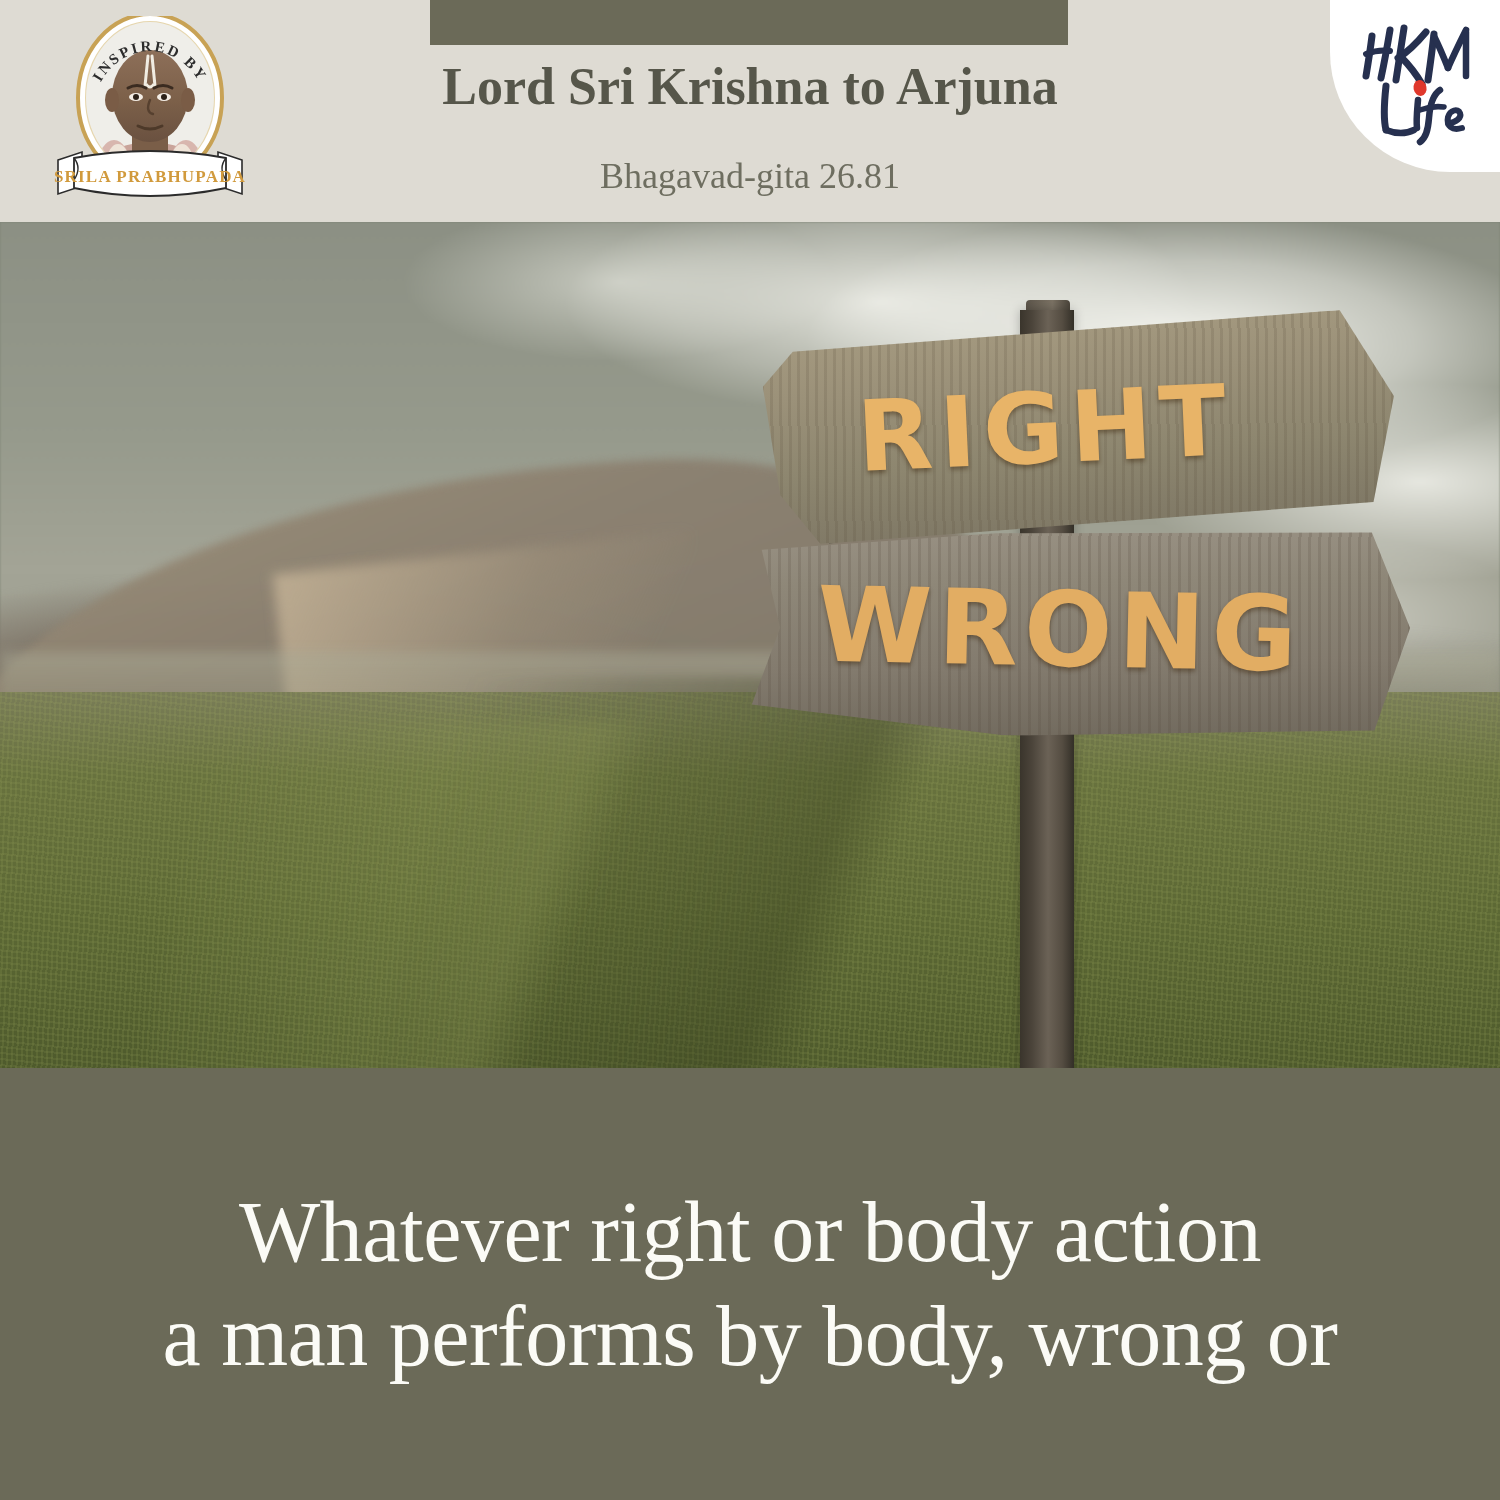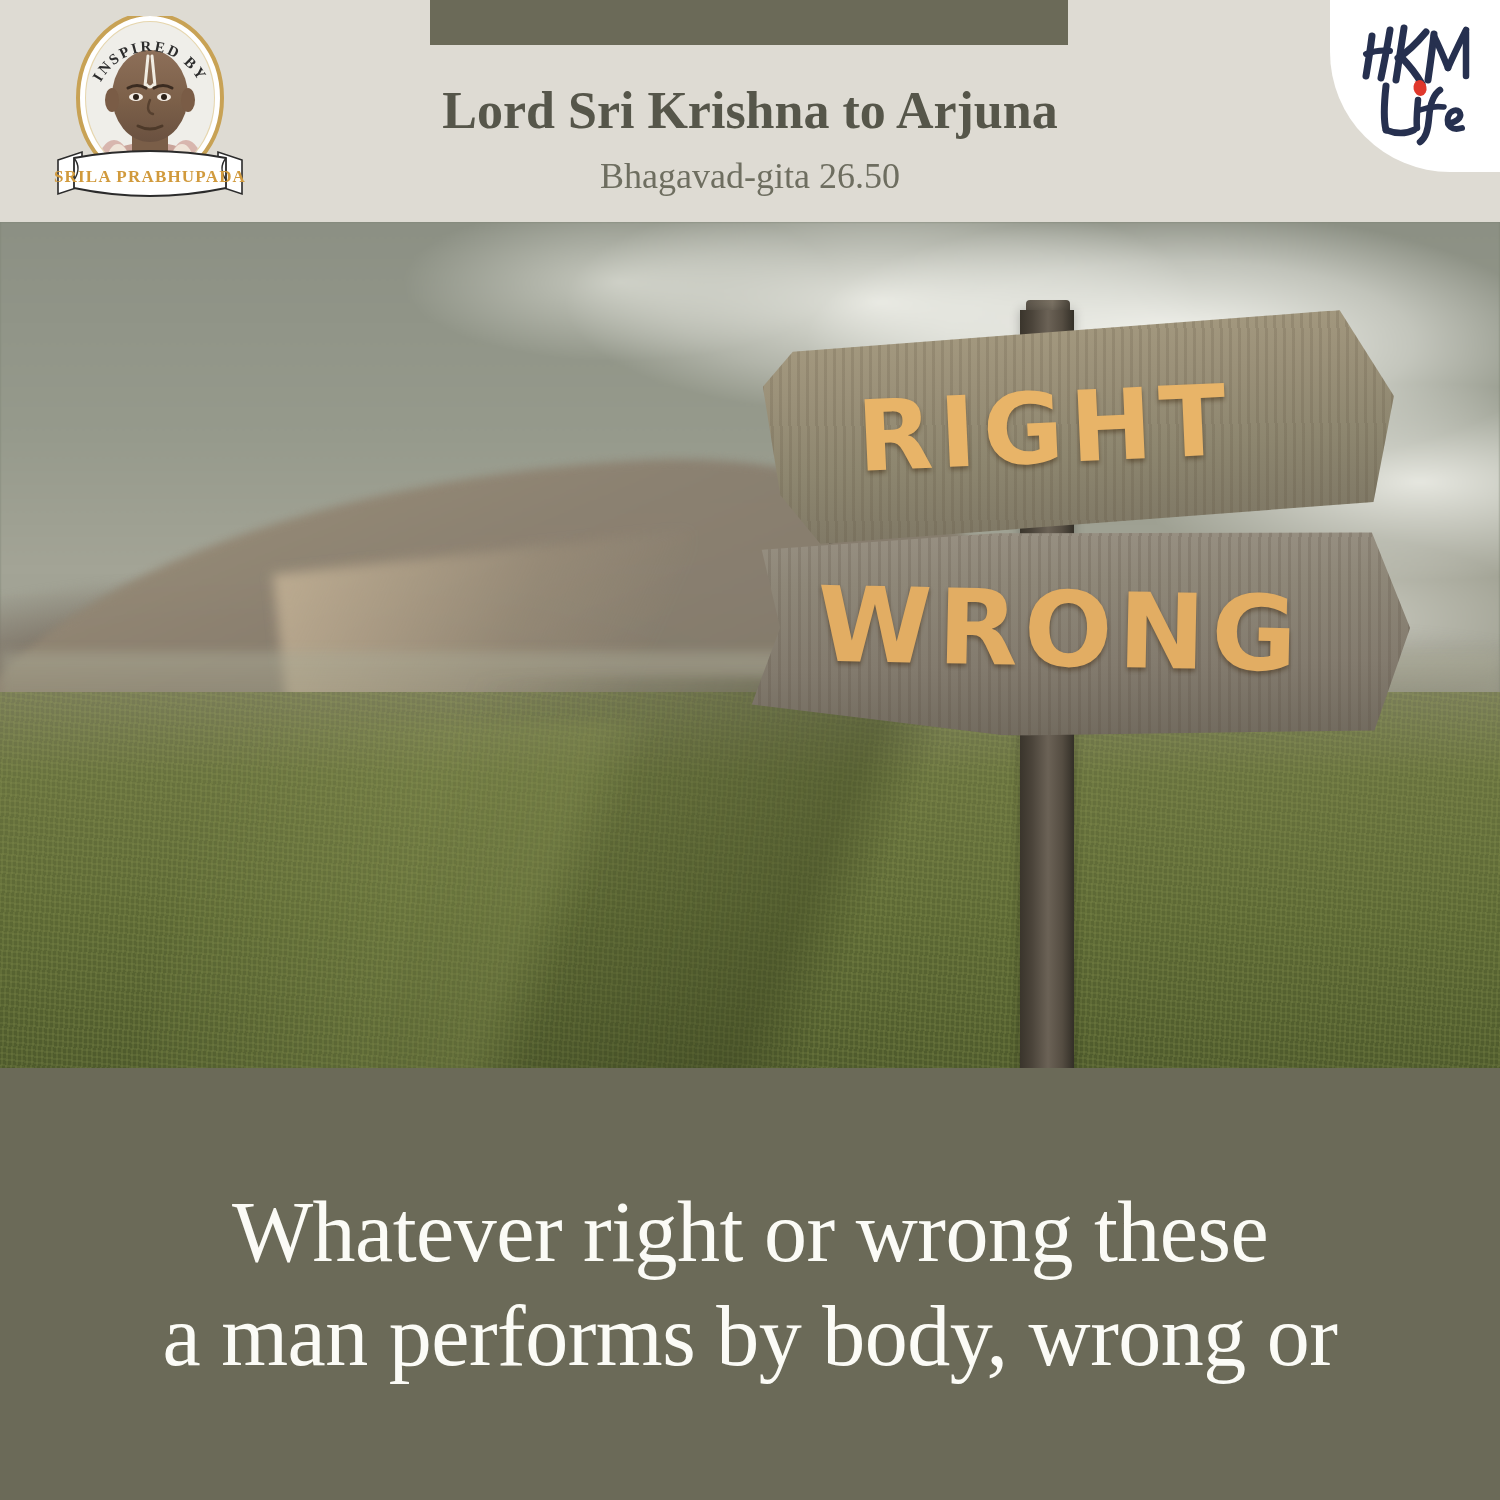--- a/index.html
+++ b/index.html
@@ -14,21 +14,20 @@
   .header{position:absolute;left:0;top:0;width:1500px;height:222px;background:#dedbd3;overflow:hidden;}
   .top-bar{position:absolute;left:430px;top:0;width:638px;height:45px;background:#6b6a58;}
 
   .title{
     position:absolute;left:430px;top:58px;width:640px;
     text-align:center;
     font-family:"Liberation Serif", serif;
     font-weight:bold;font-size:52px;line-height:58px;
     color:#56564a;letter-spacing:0px;
     white-space:nowrap;
-    margin-top:24px;
   }
   .subtitle{
     position:absolute;left:430px;top:155px;width:640px;
     text-align:center;
     font-family:"Liberation Serif", serif;
     font-weight:normal;font-size:36px;line-height:42px;
     color:#6e6e60;white-space:nowrap;
   }
 
   
@@ -236,21 +235,21 @@
           <path d="M 194 144 L 170 136 L 170 170 L 194 178 Z" fill="#ffffff" stroke="#2b2b2b" stroke-width="1.6"></path>
           <path d="M 26 142 q 76 -14 152 0 l 0 30 q -76 16 -152 0 Z" fill="#ffffff" stroke="#2b2b2b" stroke-width="1.8"></path>
           <path d="M 26 142 q 8 10 0 22" fill="none" stroke="#2b2b2b" stroke-width="1.4"></path>
           <path d="M 178 142 q -8 10 0 22" fill="none" stroke="#2b2b2b" stroke-width="1.4"></path>
           <text x="102" y="166" text-anchor="middle" font-family="Liberation Serif, serif" font-size="17" font-weight="bold" letter-spacing="1.2" fill="#d19a3c">SRILA PRABHUPADA</text>
         </g>
       </svg>
     </div>
 
     <div class="title">Lord Sri Krishna to Arjuna</div>
-    <div class="subtitle">Bhagavad-gita 26.50</div>
+    <div class="subtitle">Bhagavad-gita 26.81</div>
 
     <div class="hkm-corner">
       <div class="hkm-logo">
         <svg viewBox="0 0 130 130" xmlns="http://www.w3.org/2000/svg">
           <g fill="none" stroke="#26304f" stroke-linecap="round" stroke-linejoin="round">
 
             <path d="M 16 18 C 14 34, 12 46, 10 58" stroke-width="7"></path>
             <path d="M 34 12 C 31 30, 28 46, 25 60" stroke-width="7"></path>
             <path d="M 10 36 C 18 33, 27 32, 34 33" stroke-width="6"></path>
 
@@ -304,18 +303,18 @@
     </div>
 
     <div class="sign sign-wrong">
       <div class="plank"></div>
       <div class="label">WRONG</div>
     </div>
   </div>
 
   <div class="quote-band">
     <div class="quote">
-      <span class="ln">Whatever right or wrong these</span>
+      <span class="ln">Whatever right or body action</span>
       <span class="ln">a man performs by body, wrong or</span>
     </div>
   </div>
 
 </div>
 
 </body></html>

